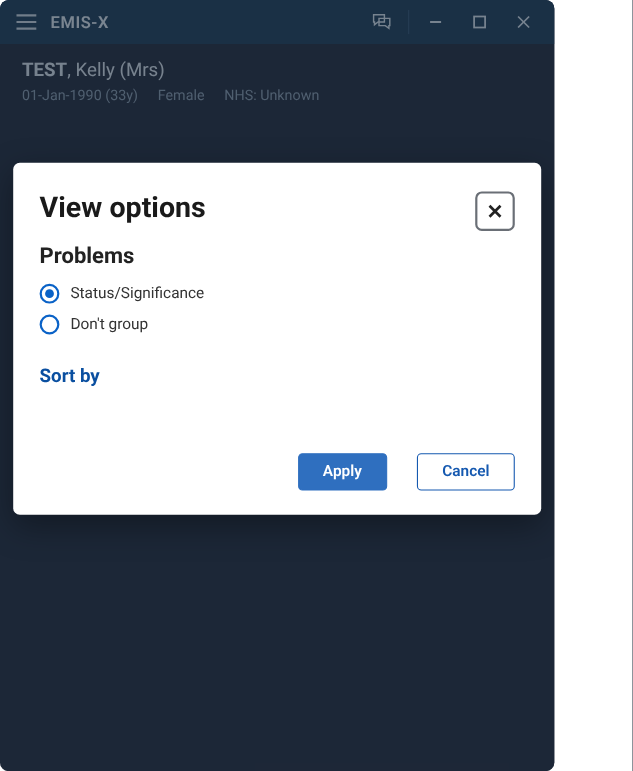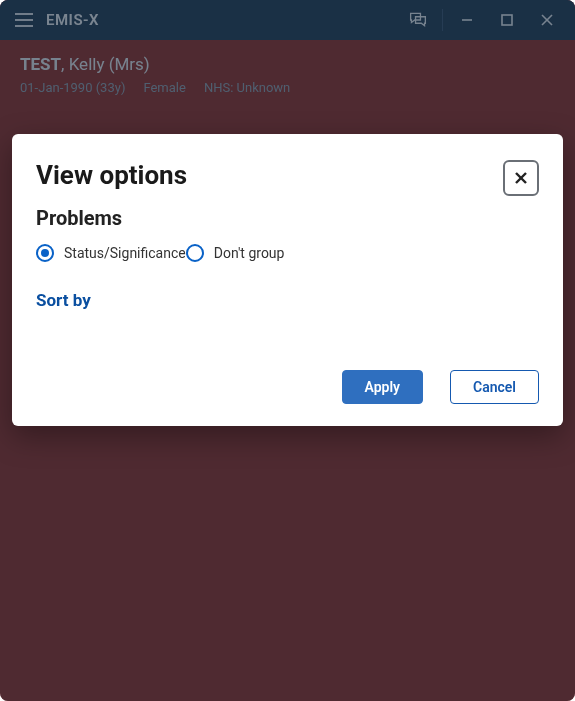--- a/index.html
+++ b/index.html
@@ -1,18 +1,18 @@
 <!DOCTYPE html>
 <html><head>
 <meta charset="utf-8">
 <style>
   * { box-sizing: border-box; margin: 0; padding: 0; }
   html, body { width: 575px; height: 701px; overflow: hidden; font-family: -apple-system, BlinkMacSystemFont, "Segoe UI", Roboto, Arial, sans-serif; }
   .window {
-    width: 575px; height: 701px; background: #7f1d1d; position: relative;
+    width: 504px; height: 701px; background: #0f172a; position: relative;
     border-radius: 8px; overflow: hidden;
   }
   .titlebar {
     height: 40px; display: flex; align-items: center; padding: 0 8px;
     background: #0b2a4a; color: #d7e2ee;
   }
   .hamburger { width: 32px; height: 32px; display:flex; align-items:center; justify-content:center; cursor:pointer; }
   .hamburger svg { stroke: #c9d5e2; }
   .app-name { font-weight: 600; letter-spacing: 0.5px; font-size: 15px; color: #dde6f0; margin-left: 6px; }
   .title-spacer { flex: 1; }
@@ -26,37 +26,37 @@
   .patient-name { font-size: 17px; font-weight: 700; color: #d8e1ec; }
   .patient-name .surname { font-weight: 700; }
   .patient-name .rest { font-weight: 400; }
   .patient-meta { margin-top: 6px; font-size: 13px; color: #7f92a8; display:flex; gap:18px; }
 
   .backdrop {
     position: absolute; inset: 0; background: rgba(40,52,66,0.55);
   }
 
   .dialog {
-    position: absolute; left: 12px; right: 12px; top: 134px;
+    position: absolute; left: 12px; right: 12px; top: 148px;
     background: #ffffff; border-radius: 6px;
     box-shadow: 0 10px 30px rgba(0,0,0,0.35);
     padding: 26px 24px 22px 24px;
   }
   .dialog-header { display:flex; align-items:flex-start; }
   .dialog-title { font-size: 26px; font-weight: 700; color: #1a1a1a; flex:1; }
   .close-btn {
     width: 36px; height: 36px; border: 2px solid #6a6f76; border-radius: 6px;
     display:flex; align-items:center; justify-content:center; cursor:pointer;
     background:#fff;
   }
   .close-btn svg { stroke:#222; stroke-width:2.4; }
   .dialog-sub { font-size: 20px; font-weight: 700; color: #222; margin-top: 10px; }
 
   .section-title { font-size: 17px; font-weight: 700; color: #0a4fa0; margin-top: 28px; }
-  .radio-group { margin-top: 14px; display:flex; flex-direction:row; gap:0; }
+  .radio-group { margin-top: 14px; display:flex; flex-direction:column; gap:10px; }
   .radio-row { display:flex; align-items:center; gap:10px; cursor:pointer; font-size:14px; color:#333; }
   .radio {
     width:18px; height:18px; border:2px solid #0a62c7; border-radius:50%;
     display:flex; align-items:center; justify-content:center; flex-shrink:0;
   }
   .radio.checked::after {
     content:""; width:8px; height:8px; background:#0a62c7; border-radius:50%;
   }
 
   .dialog-footer { display:flex; justify-content:flex-end; gap:27px; margin-top:60px; }

